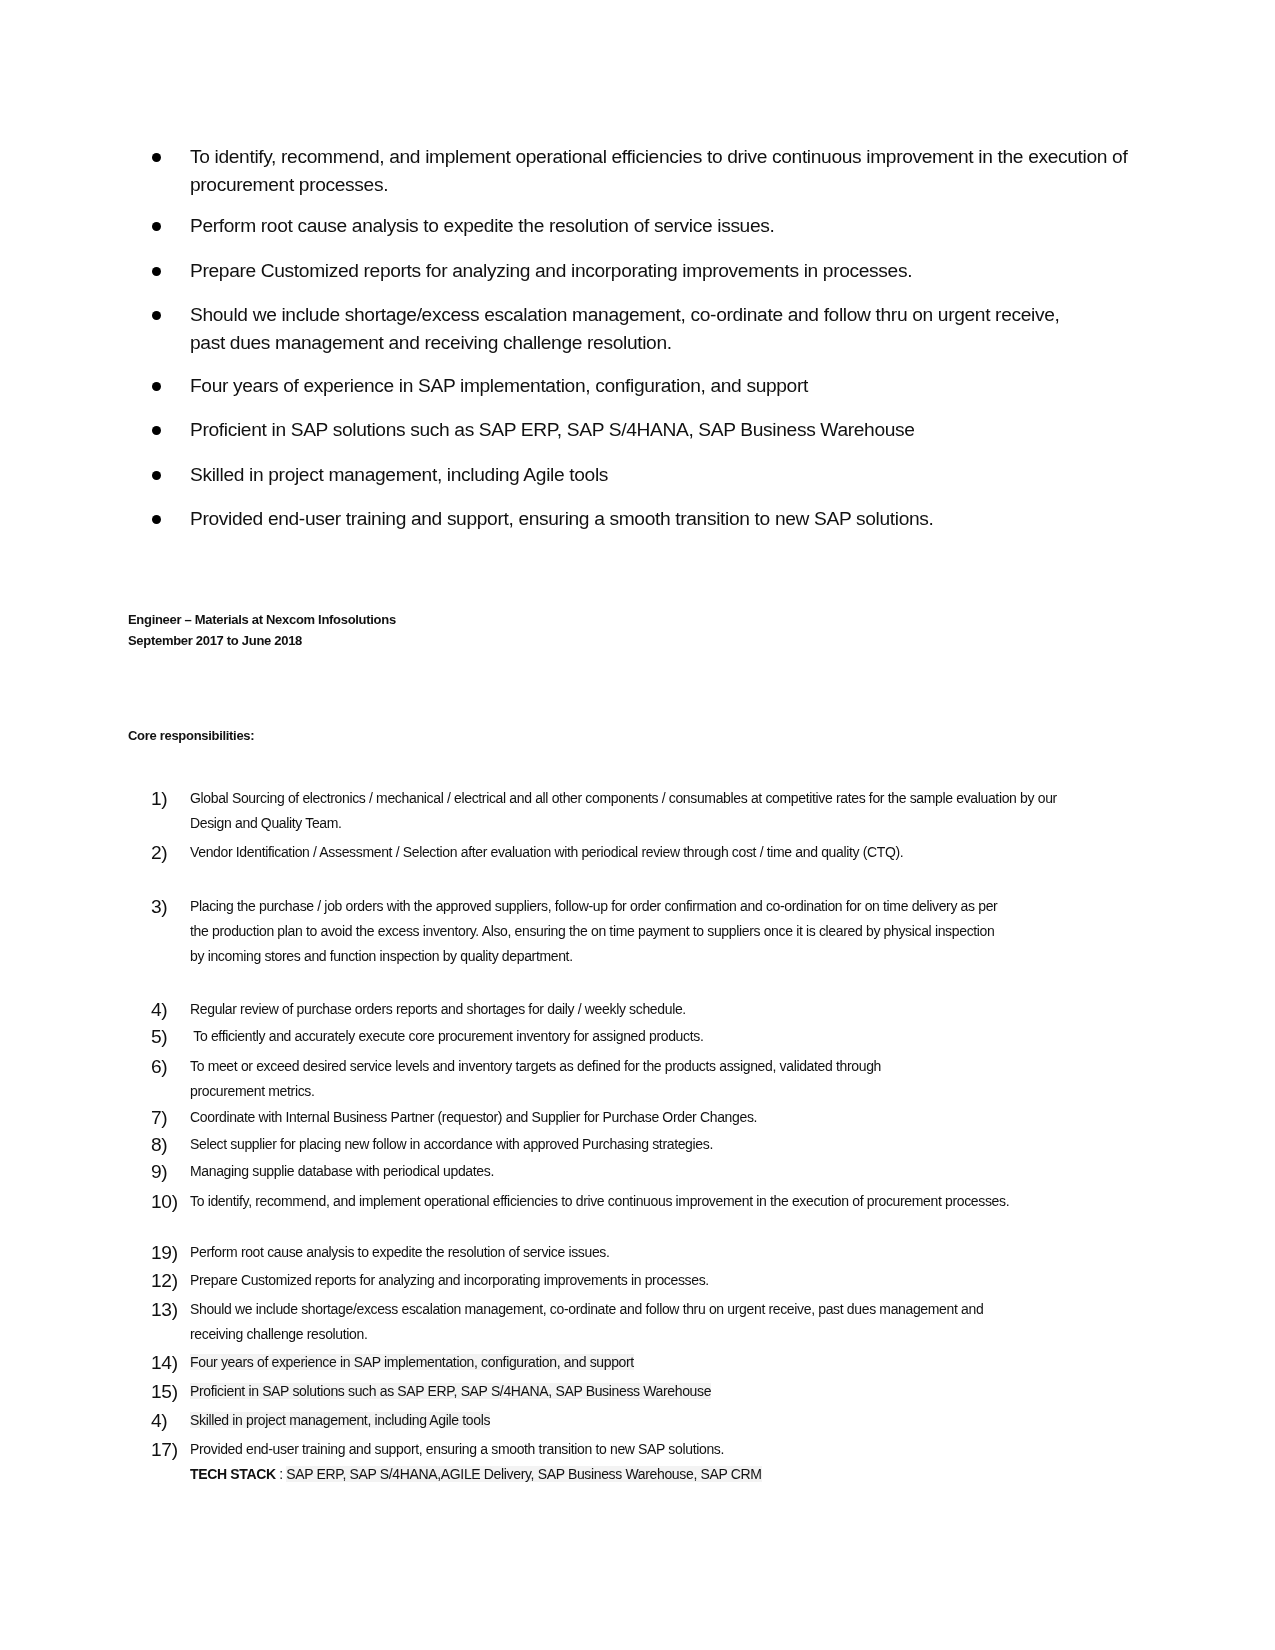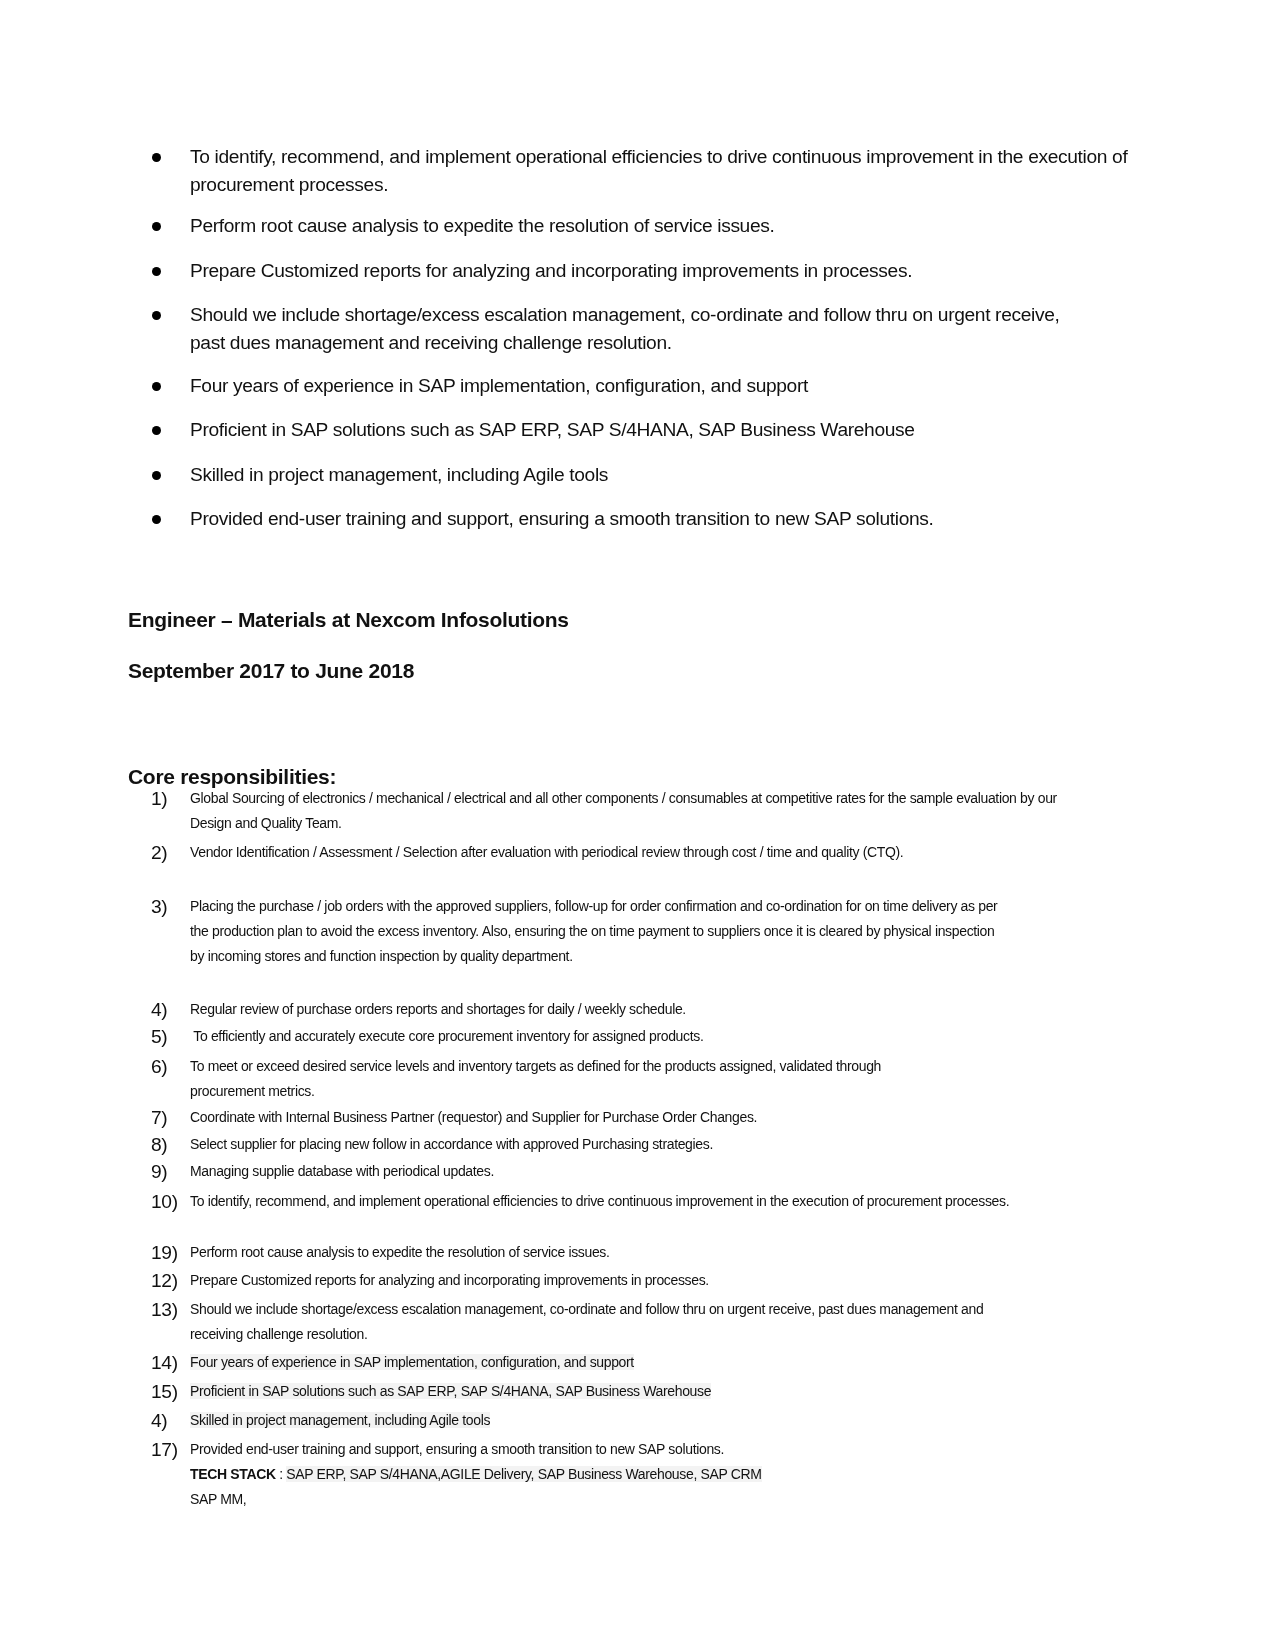--- a/index.html
+++ b/index.html
@@ -17,21 +17,21 @@
     position: absolute; left: 152px; width: 9px; height: 9px; border-radius: 50%;
     background: #000;
   }
   .bullet-text {
     position: absolute; left: 190px; width: 940px;
     font-size: 19.2px; line-height: 28px; letter-spacing: -0.35px;
   }
 
   
   .heading {
-    position: absolute; left: 128px; font-weight: bold; font-size: 21px;
+    position: absolute; left: 128px; font-weight: bold; font-size: 13px;
     letter-spacing: -0.3px; line-height: 30px;
   }
 
   
   .num-item { position: absolute; left: 0; width: 100%; }
   .num-label {
     position: absolute; left: 151px; width: 36px;
     font-size: 19.2px; line-height: 25px; letter-spacing: -0.3px;
   }
   .num-text {
@@ -75,23 +75,23 @@
       <span class="bullet-dot" style="top:10px"></span>
       <div class="bullet-text">Skilled in project management, including Agile tools</div>
     </div>
     <div class="bullet-item" style="top:505px">
       <span class="bullet-dot" style="top:10px"></span>
       <div class="bullet-text">Provided end-user training and support, ensuring a smooth transition to new SAP solutions.</div>
     </div>
   </div>
 
   <div class="heading" style="top:605px">Engineer – Materials at Nexcom Infosolutions</div>
-  <div class="heading" style="top:656px">September 2017 to June 2018</div>
+  <div class="heading" style="top:626px">September 2017 to June 2018</div>
 
-  <div class="heading" style="top:762px">Core responsibilities:</div>
+  <div class="heading" style="top:721px">Core responsibilities:</div>
 
   <div>
     <div class="num-item" style="top:786px">
       <span class="num-label">1)</span>
       <div class="num-text" style="width:870px">Global Sourcing of electronics / mechanical / electrical and all other components / consumables at competitive rates for the sample evaluation by our Design and Quality Team.</div>
     </div>
     <div class="num-item" style="top:840px">
       <span class="num-label">2)</span>
       <div class="num-text" style="width:895px">Vendor Identification / Assessment / Selection after evaluation with periodical review through cost / time and quality (CTQ).</div>
     </div>
@@ -149,17 +149,16 @@
     </div>
     <div class="num-item" style="top:1408px">
       <span class="num-label">4)</span>
       <div class="num-text"><span class="hl">Skilled in project management, including Agile tools</span></div>
     </div>
     <div class="num-item" style="top:1437px">
       <span class="num-label">17)</span>
       <div class="num-text">
         <div>Provided end-user training and support, ensuring a smooth transition to new SAP solutions.</div>
         <div><span class="bold">TECH STACK</span><span style="white-space:pre"> : </span><span class="hl">SAP ERP, SAP S/4HANA,AGILE Delivery, SAP Business Warehouse, SAP CRM</span></div>
-        <div>SAP MM,</div>
       </div>
     </div>
   </div>
 </div>
 
 </body></html>

